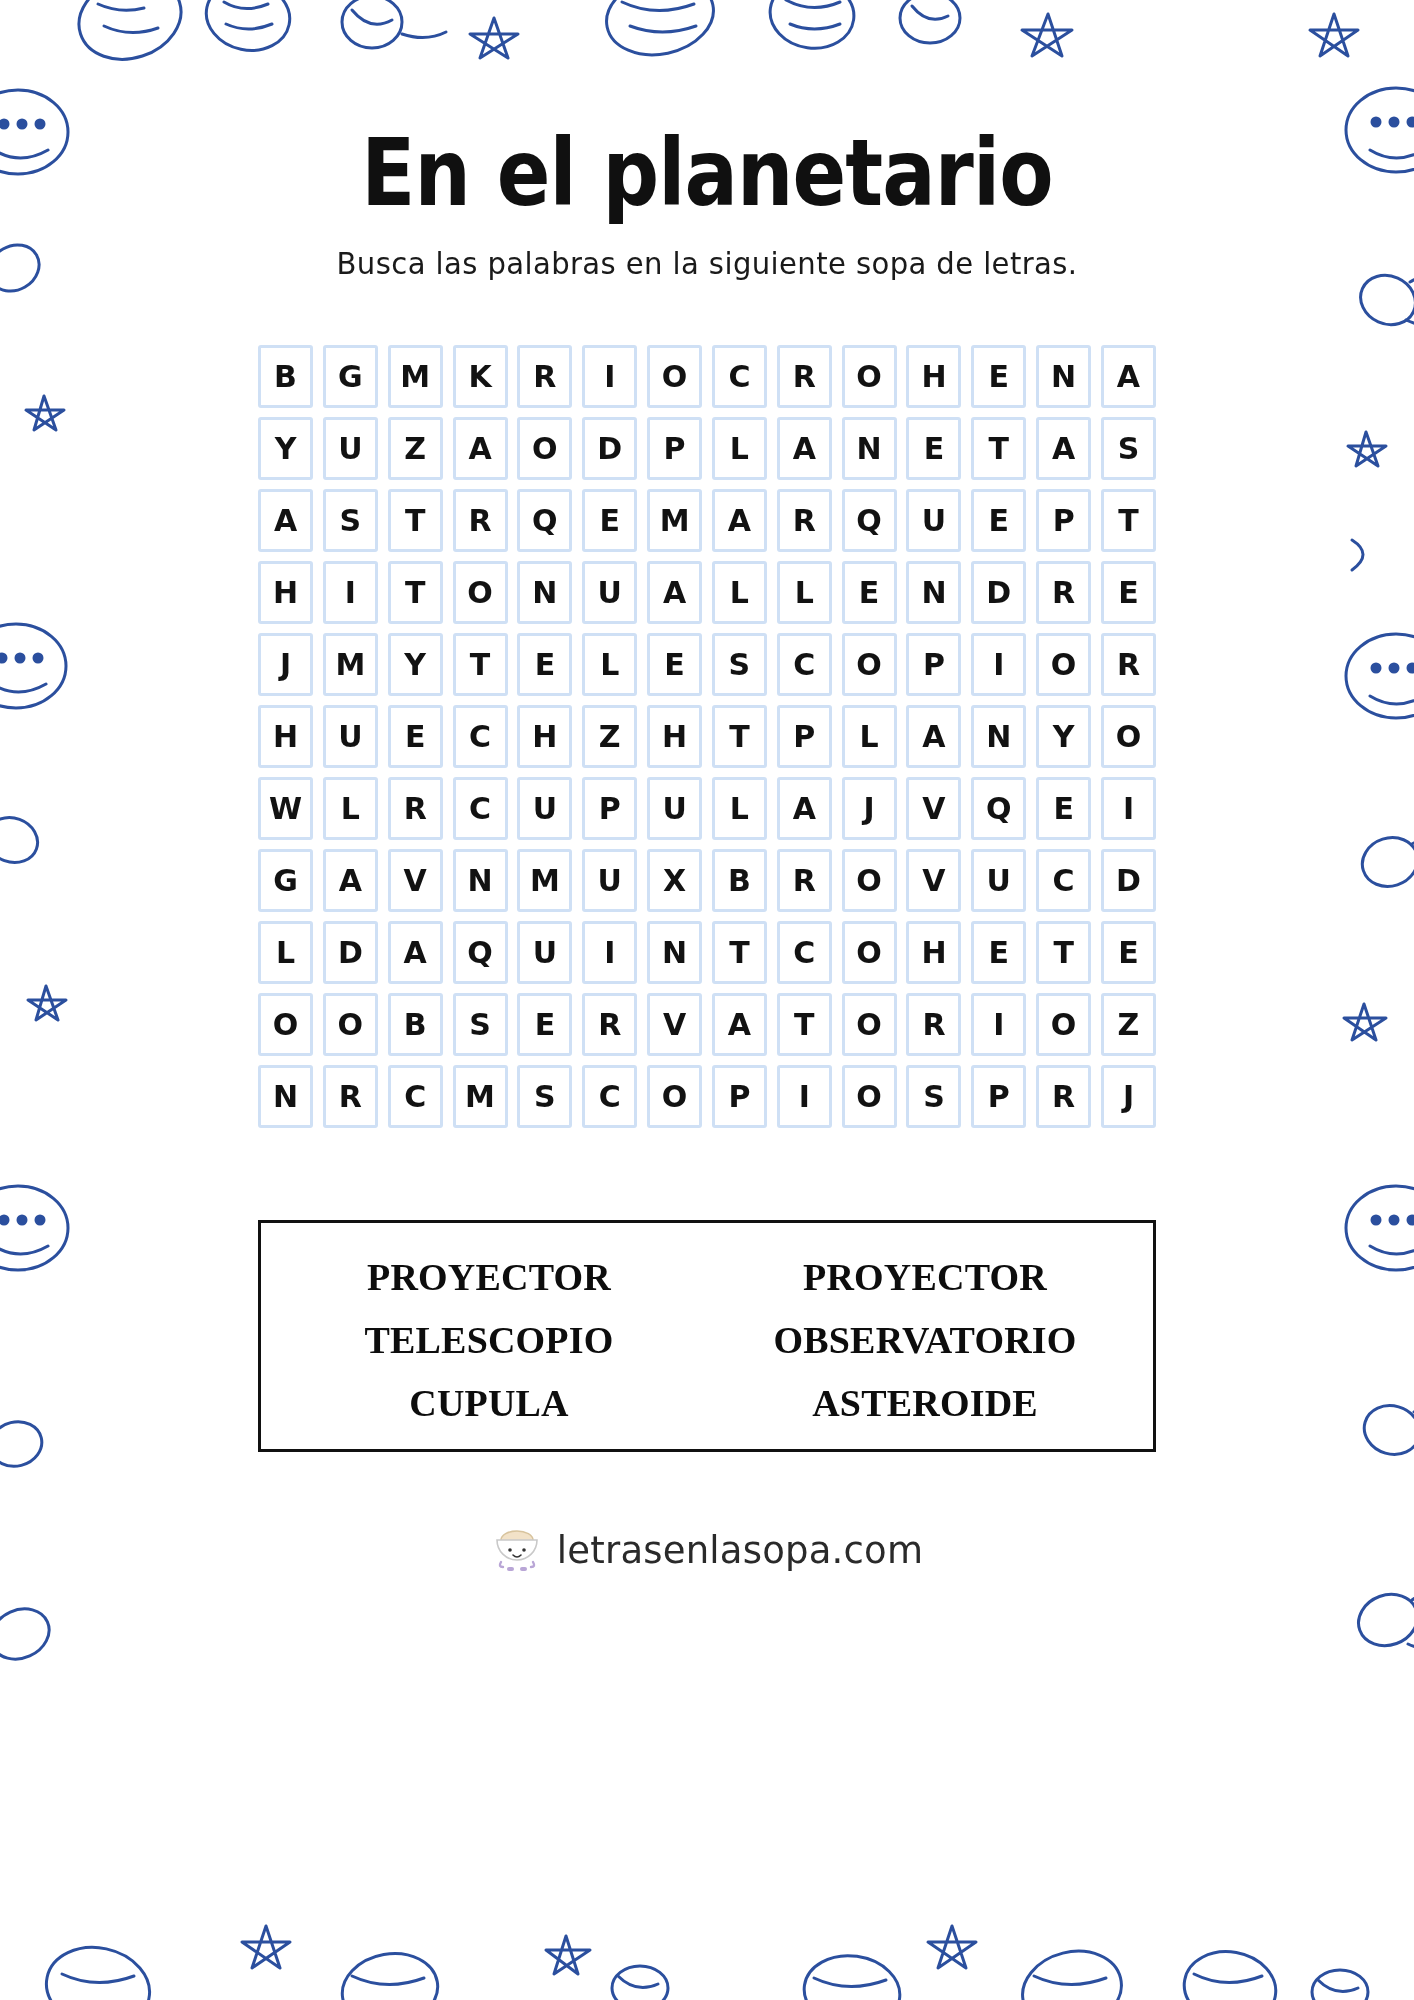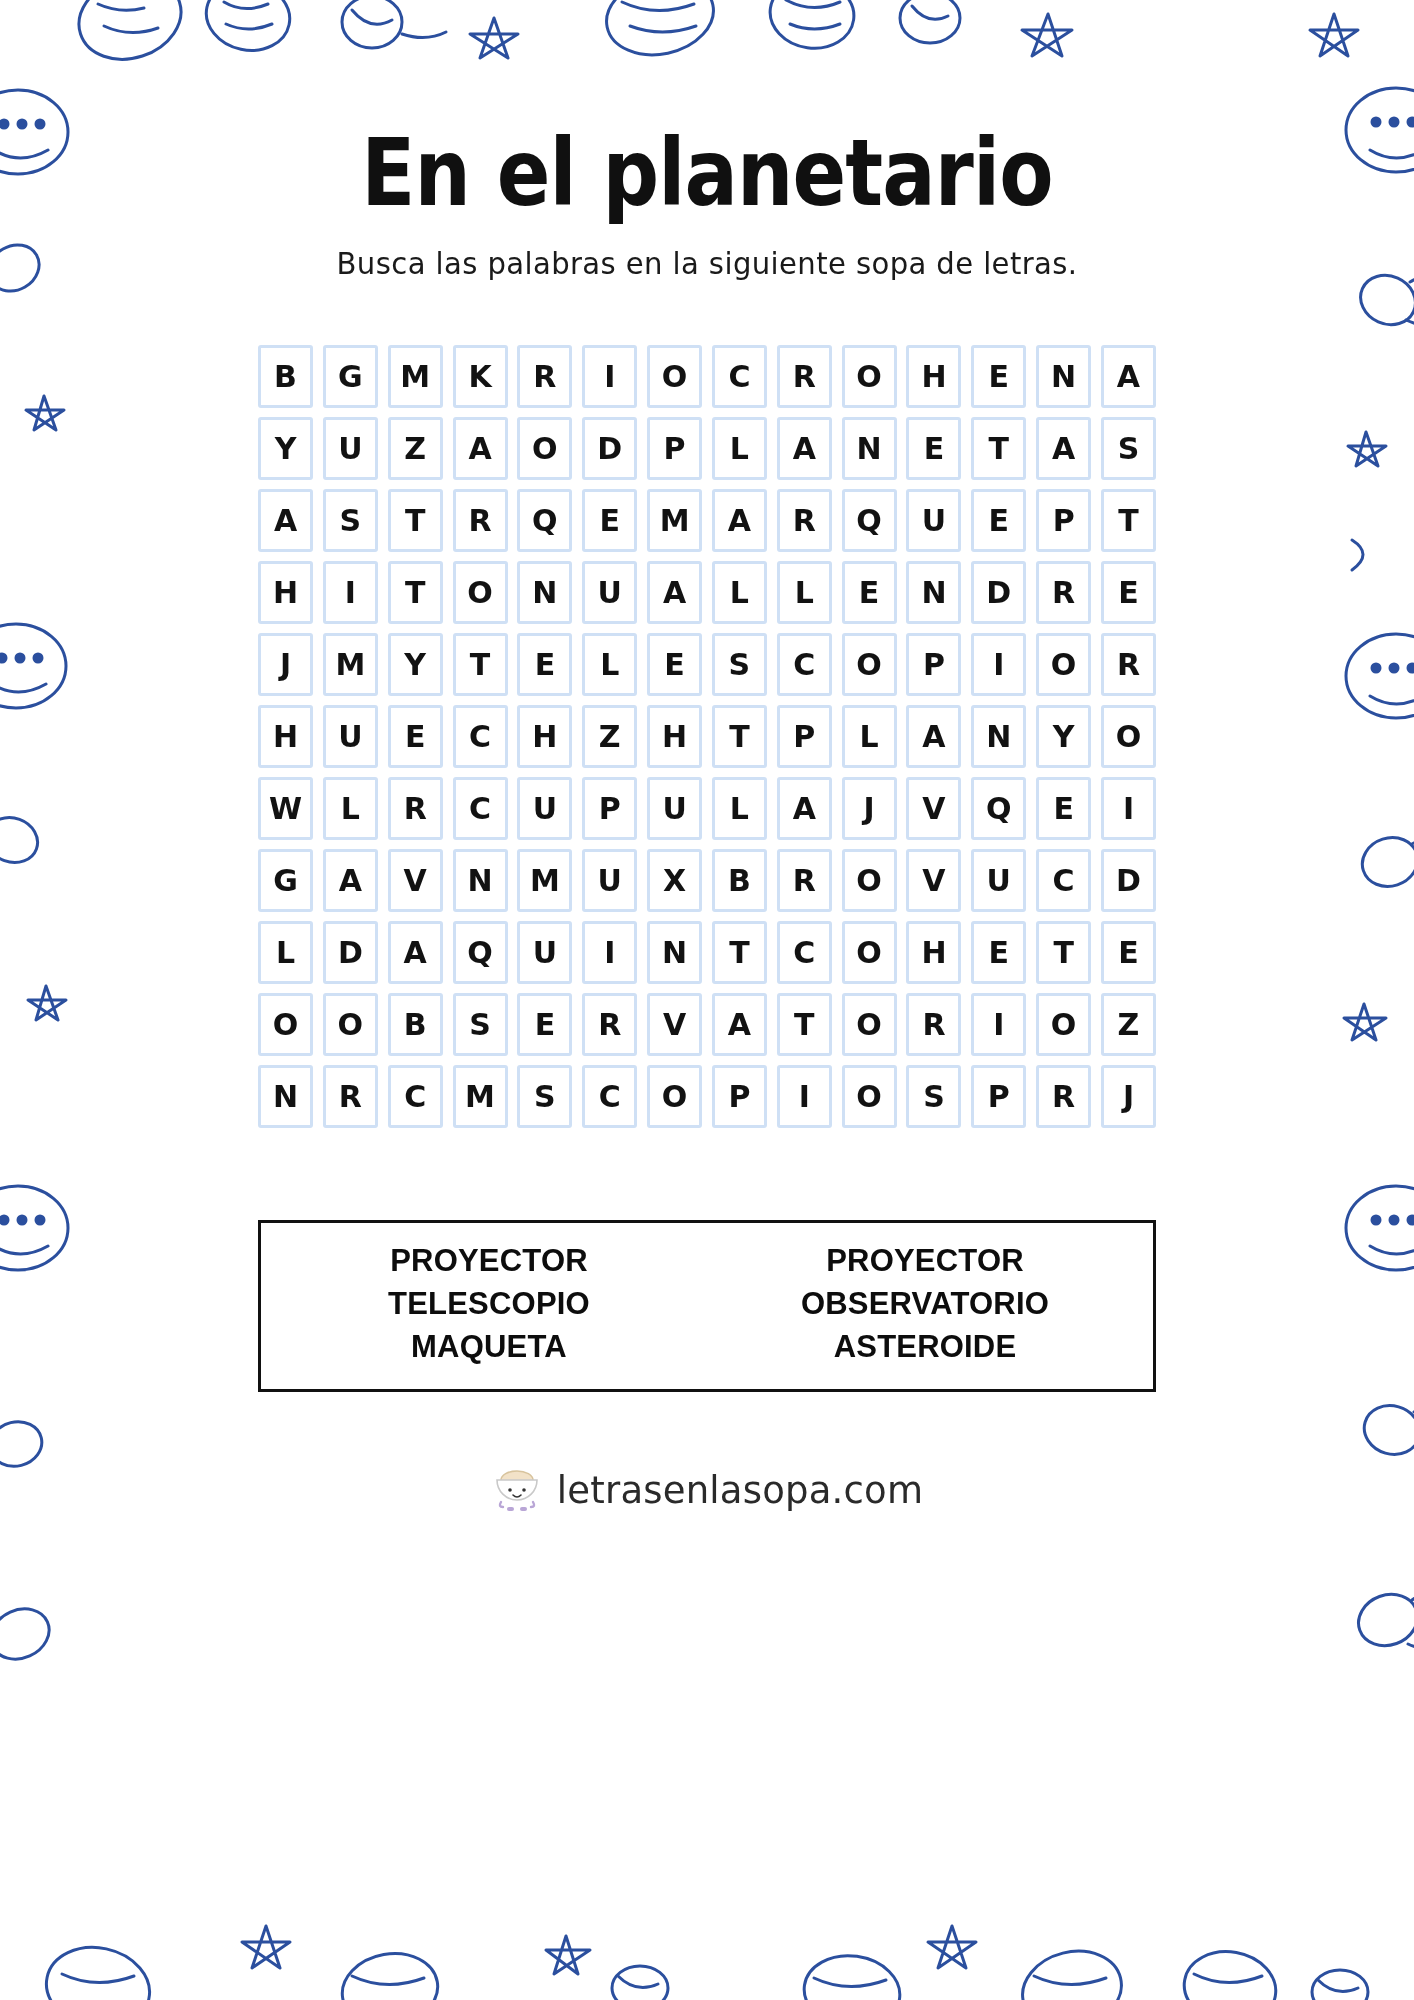--- a/index.html
+++ b/index.html
@@ -71,27 +71,28 @@
     display:flex;
     justify-content:space-between;
     align-items:flex-start;
   }
   .words-col{
     display:flex;flex-direction:column;
     gap:7px;
     flex:1;
   }
   .words-col .word{
-    font-family:Liberation Sans, sans-serif;
+    font-family:Liberation Serif, serif;
     font-weight:bold;
-    font-size:31px;
+    font-size:38px;
     color:#0d0d0d;
     text-align:center;
     letter-spacing:0.2px;
     white-space:nowrap;
+    margin-top:12px;
   }
   .col-1{align-items:center;}
   .col-2{align-items:center;}
   .col-3{align-items:center;}
 
   
   .footer{
     margin:72px auto 0 auto;
     width:898px;
     display:flex;align-items:center;justify-content:center;
@@ -465,21 +466,21 @@
         <div class="cell">P</div>
         <div class="cell">R</div>
         <div class="cell">J</div>
       </div>
     </div>
 
   <div class="words-box">
     <div class="words-col col-1" id="wcol0">
         <div class="word">PROYECTOR</div>
         <div class="word">TELESCOPIO</div>
-        <div class="word">MAQUETA</div>
+        <div class="word">CUPULA</div>
       </div>
     <div class="words-col col-3" id="wcol2">
         <div class="word">PROYECTOR</div>
         <div class="word">OBSERVATORIO</div>
         <div class="word">ASTEROIDE</div>
       </div>
   </div>
 
   <div class="footer">
     <span>

